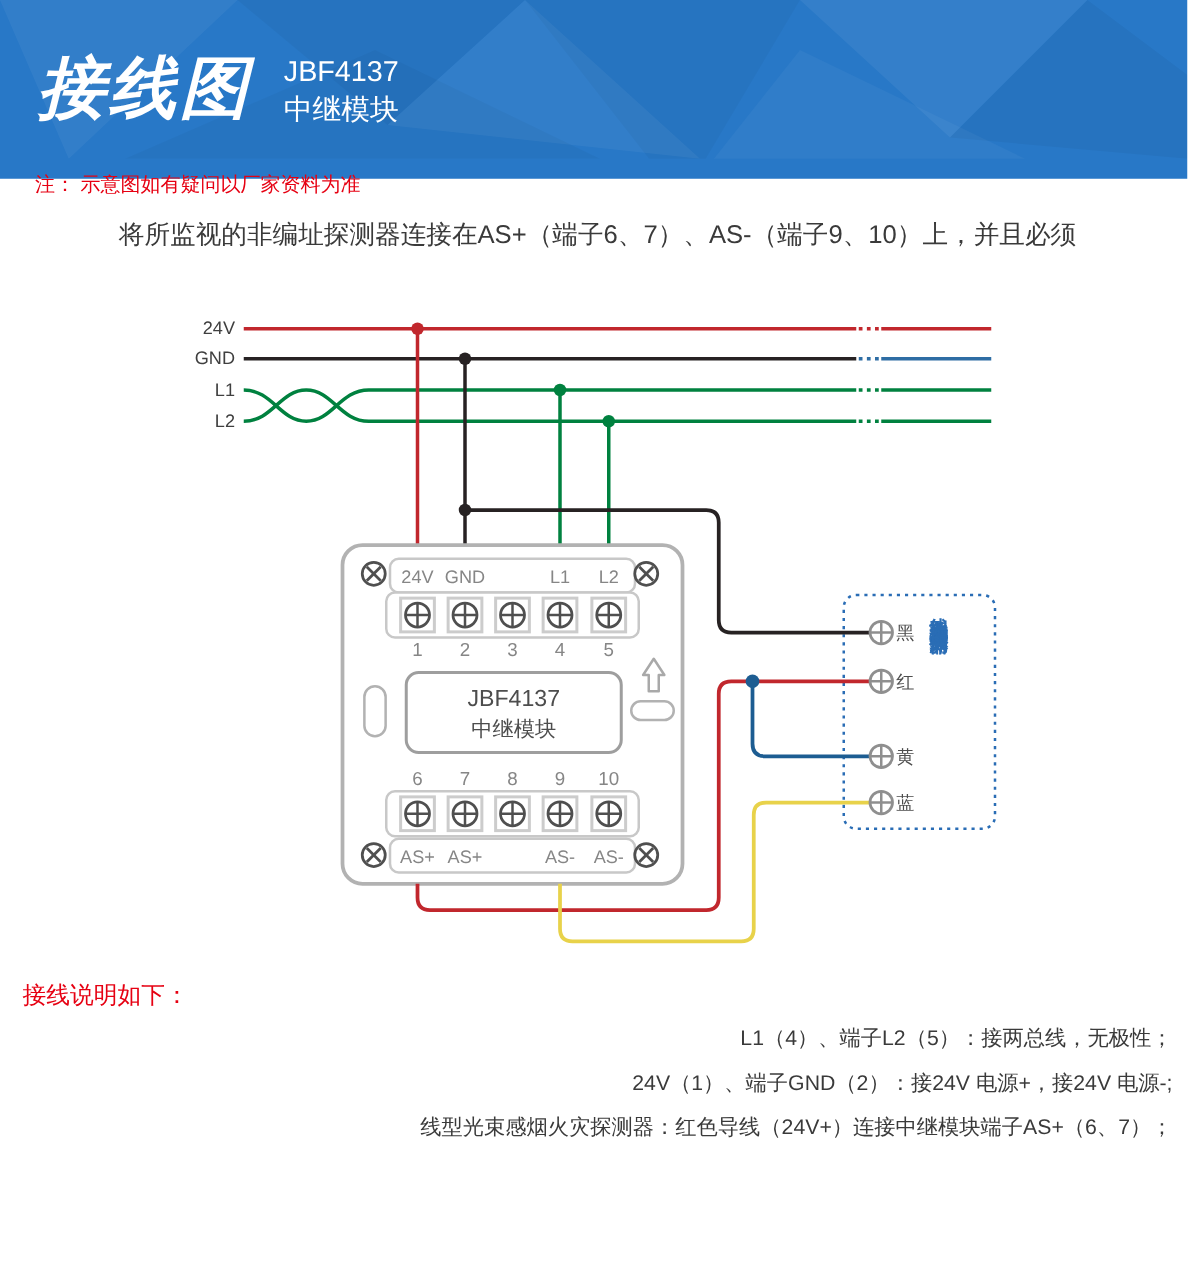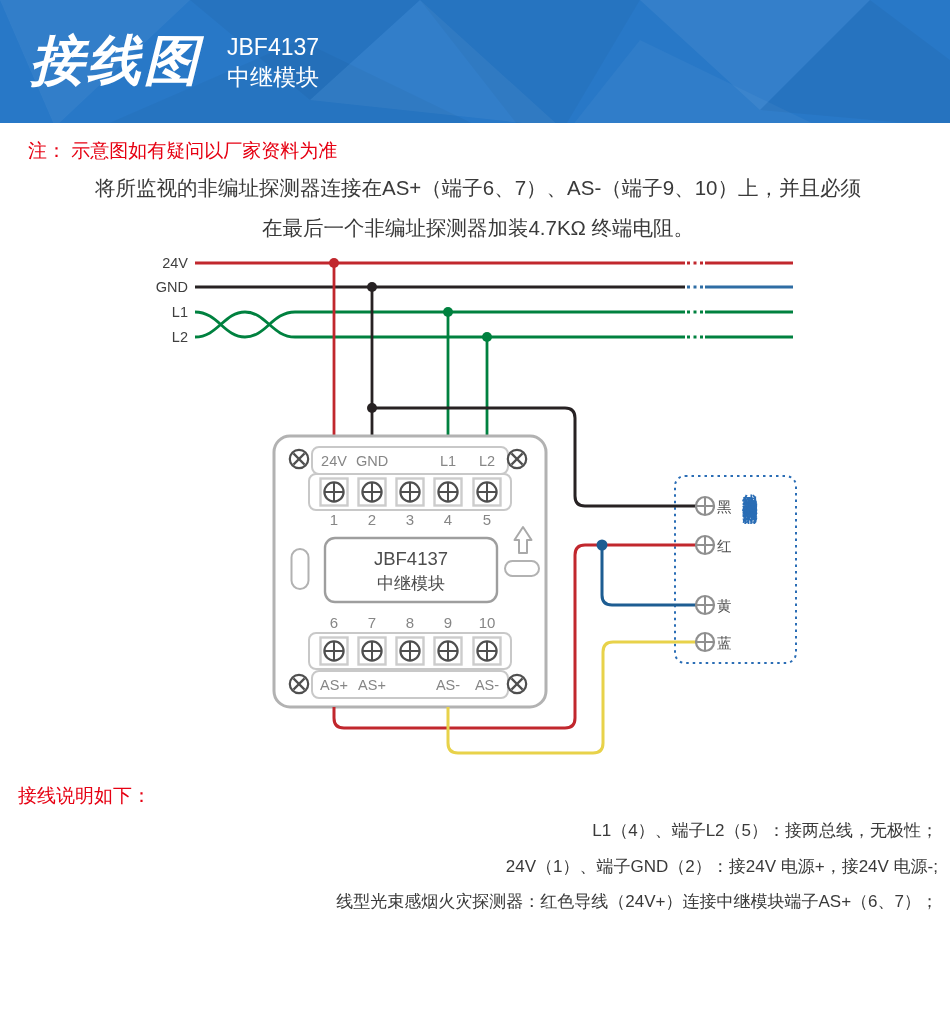--- a/index.html
+++ b/index.html
@@ -2,33 +2,33 @@
 <html style="--red: #c1272d; --black: #272223; --green: #00813f; --blue: #1d5d92; --yellow: #e8d24a; --gnd_far: #2e6da4; --detector_blue: #2a6db5; --note_red: #e60012; --header_bg: #2878c7;"><head>
 <meta charset="utf-8">
 <style>
   html,body{margin:0;padding:0;}
   body{
     width:950px;height:1021px;position:relative;overflow:hidden;background:#fff;
     font-family:"Liberation Sans","DejaVu Sans",sans-serif;
   }
   
   .header{
-    position:absolute;top:0;left:0;width:950px;height:123px;
+    position:absolute;top:0;left:0;width:950px;height:143px;
     background:var(--header_bg,#2878c7);
     display:flex;align-items:center;overflow:hidden;
   }
   .header-pattern{position:absolute;top:0;left:0;}
   .header-title{
     position:relative;margin-left:30px;color:#fff;
     font-size:54px;font-weight:bold;font-style:italic;letter-spacing:3px;
   }
   .header-sub{position:relative;margin-left:26px;color:#fff;font-size:23px;line-height:30px;}
   
   .note{position:absolute;top:138px;left:28px;width:900px;}
-  .note-title{color:var(--note_red,#e60012);font-size:19px;height:24px;}
+  .note-title{color:var(--note_red,#e60012);font-size:16px;height:24px;}
   .note-body{margin-top:6px;color:#3a3a3a;font-size:20.5px;line-height:40px;text-align:center;}
   
   .diagram{position:absolute;top:250px;left:0;width:950px;height:530px;}
   .diagram svg.main{position:absolute;top:0;left:0;}
   svg text{font-family:"Liberation Sans","DejaVu Sans",sans-serif;}
   .detector-vtext{
     position:absolute;left:743px;top:232px;
     writing-mode:vertical-lr;text-orientation:upright;
     font-size:15px;letter-spacing:1.5px;font-weight:bold;
     color:var(--detector_blue,#2a6db5);line-height:1;
@@ -59,21 +59,20 @@
   <div class="header-sub">
     <div>JBF4137</div>
     <div>中继模块</div>
   </div>
 </div>
 
 <div class="note">
   <div class="note-title">注：  示意图如有疑问以厂家资料为准</div>
   <div class="note-body">
     <div>将所监视的非编址探测器连接在AS+（端子6、7）、AS-（端子9、10）上，并且必须</div>
-    <div>在最后一个非编址探测器加装4.7KΩ 终端电阻。</div>
   </div>
 </div>
 
 <div class="diagram">
 <svg class="main" width="950" height="530" viewBox="0 0 950 530">
   <defs>
     <g id="ts">
       <rect x="-13.5" y="-13.5" width="27" height="27" fill="#ffffff" stroke="#cccccc" stroke-width="2.4"></rect>
       <circle r="9.6" fill="#ffffff" stroke="#4f4f4f" stroke-width="2.2"></circle>
       <line x1="-9.6" y1="0" x2="9.6" y2="0" stroke="#4f4f4f" stroke-width="2"></line>

